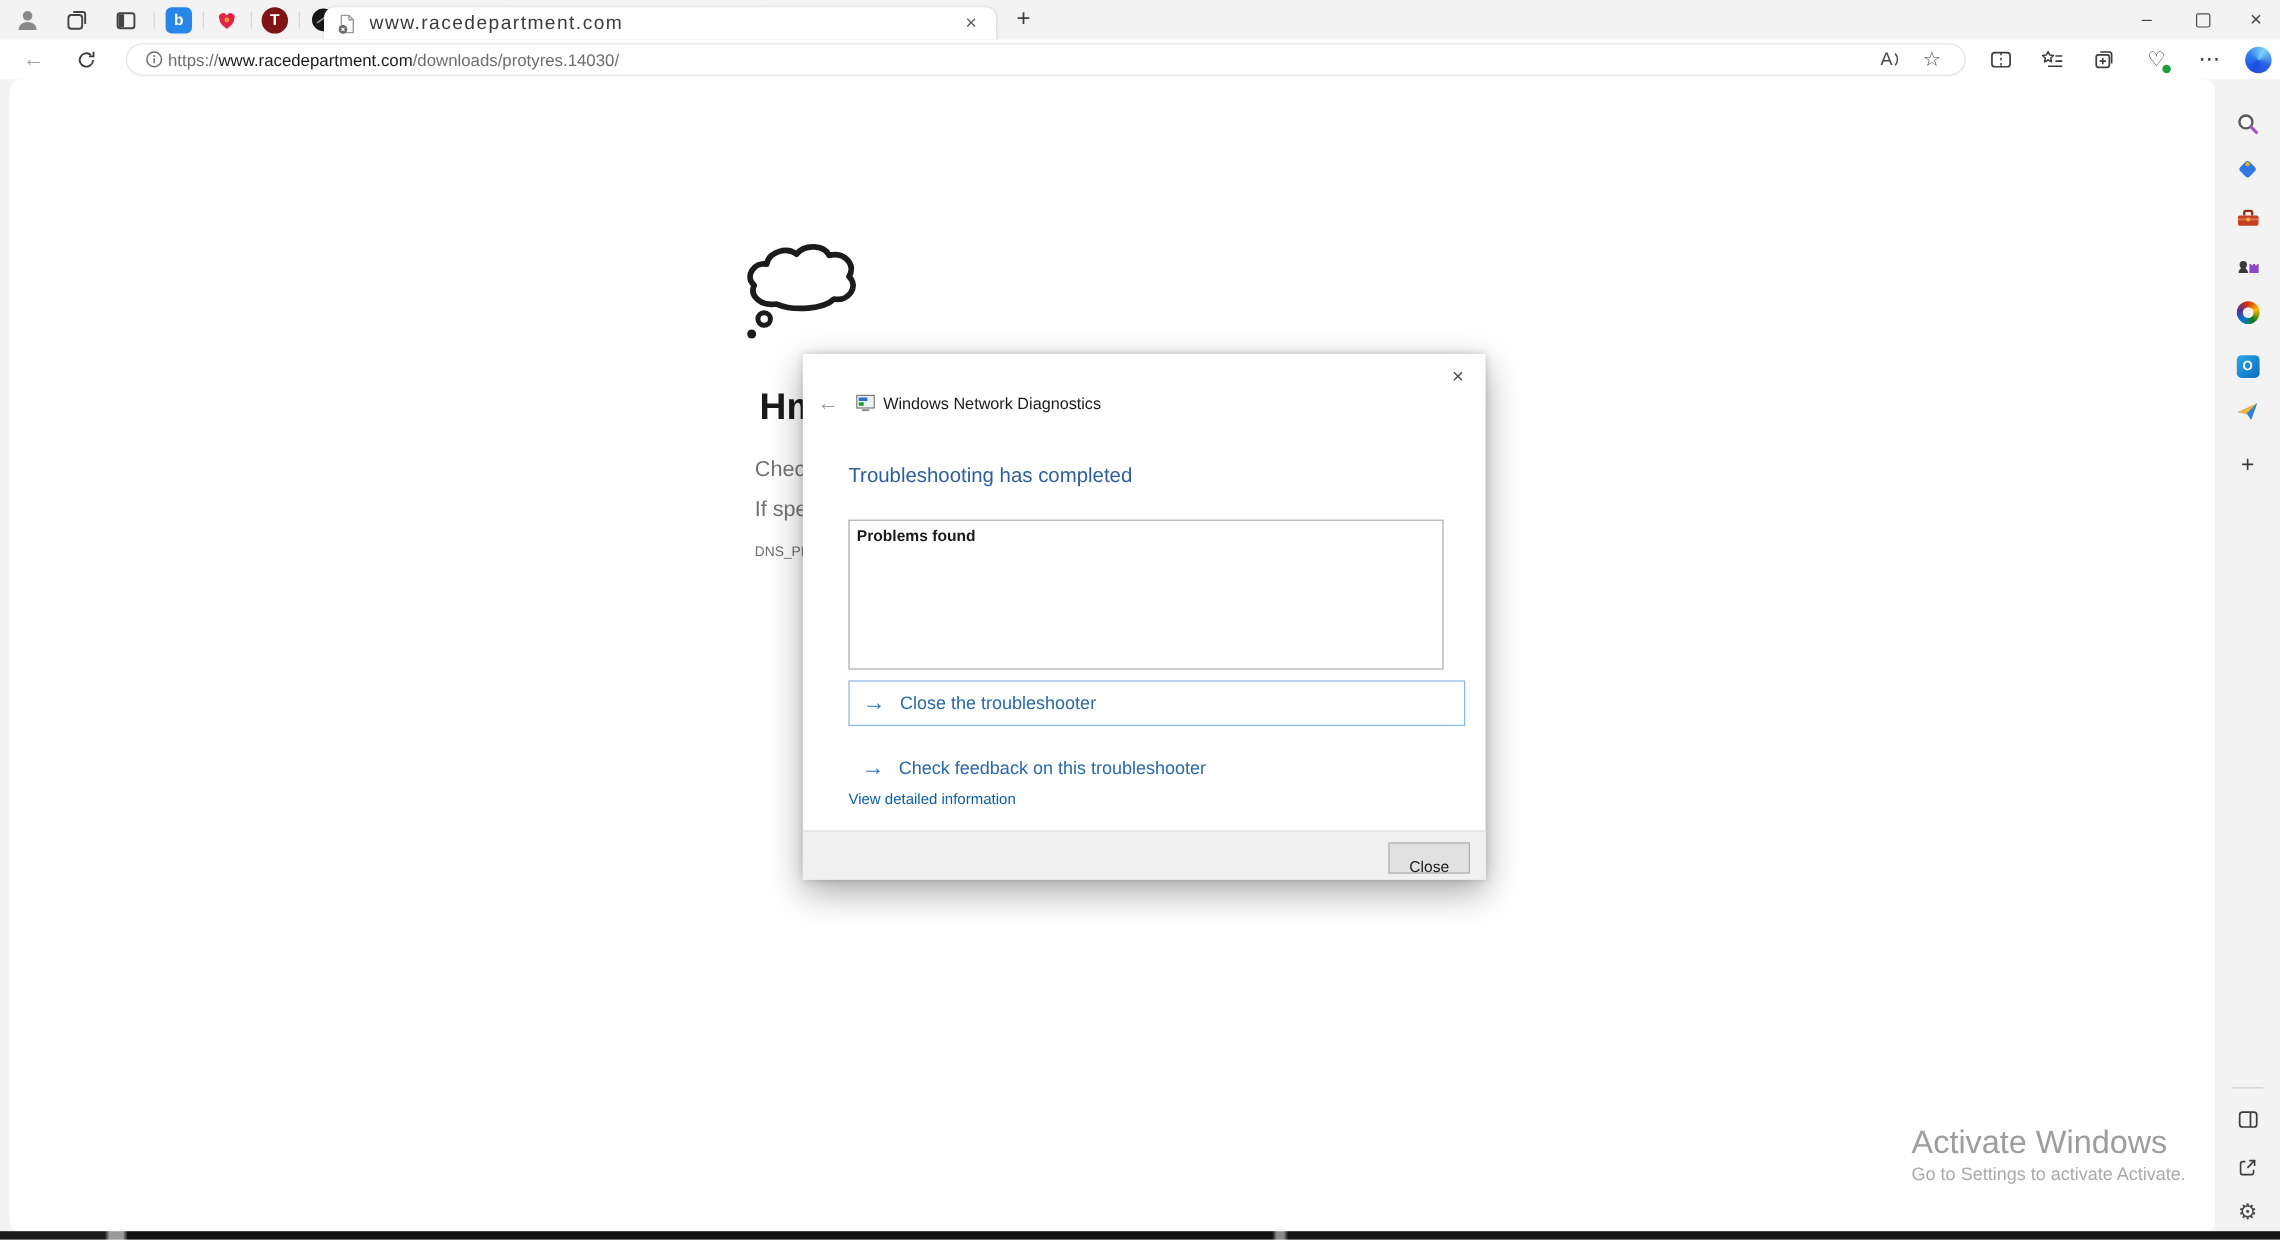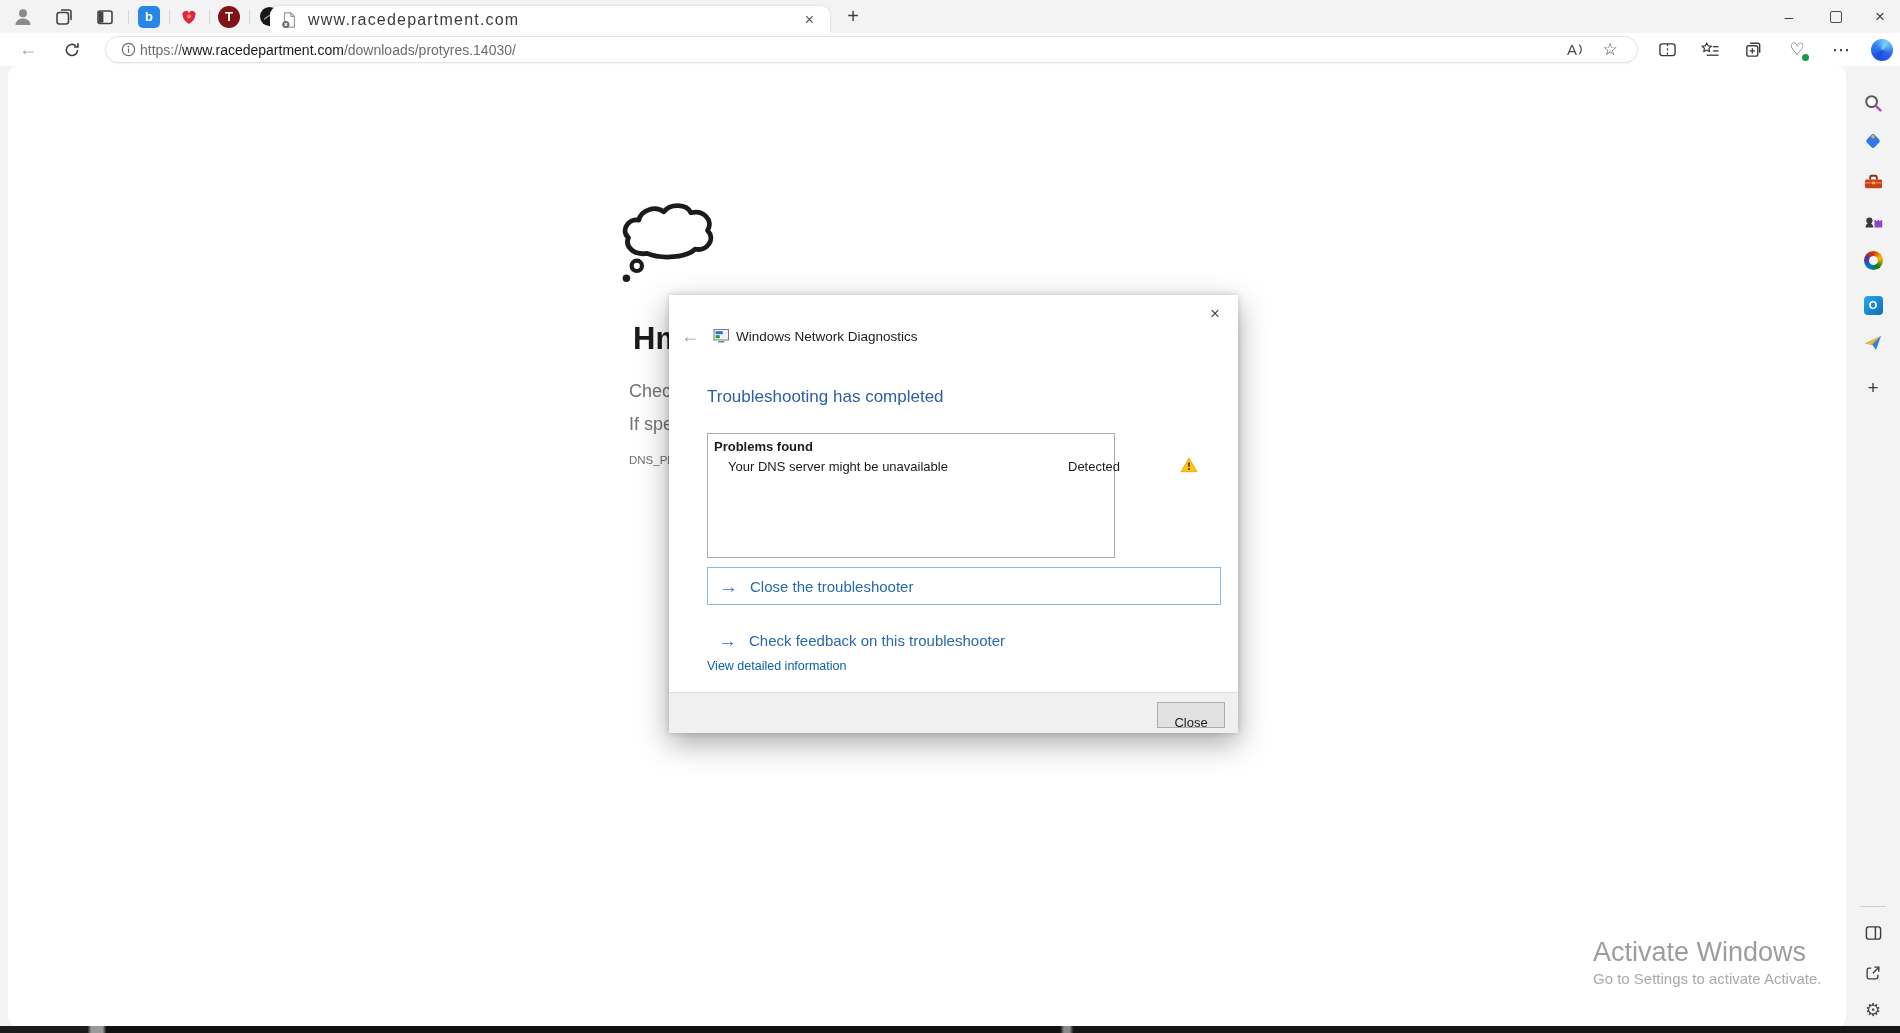--- a/index.html
+++ b/index.html
@@ -54,21 +54,21 @@
 
   
   .dialog{position:absolute;left:669px;top:295px;width:569px;height:438px;background:#ffffff;z-index:20;
           box-shadow:0 10px 28px rgba(0,0,0,.35),0 0 6px rgba(0,0,0,.18);}
   .dlg-close{position:absolute;right:14px;top:8px;background:transparent;border:none;font-size:17px;
              color:#4d4d4d;cursor:pointer;line-height:1;padding:2px 4px;}
   .dlg-header{position:absolute;left:12px;top:32px;display:flex;align-items:center;}
   .dlg-back{background:transparent;border:none;color:#9c9c9c;font-size:18px;cursor:pointer;line-height:1;padding:0 6px 0 0;}
   .dlg-title{font-size:13.5px;color:#1b1b1b;margin-left:6px;}
   .dlg-heading{position:absolute;left:38px;top:92px;font-size:17px;font-weight:normal;color:#2b5fa1;margin:0;}
-  .problems-box{position:absolute;left:38px;top:138px;width:408px;height:125px;border:1px solid #ababab;
+  .problems-box{position:absolute;left:38px;top:138px;width:496px;height:125px;border:1px solid #ababab;
                 background:#fff;box-sizing:border-box;}
   .pb-header{font-size:13px;font-weight:bold;color:#1b1b1b;padding:5px 6px 2px 6px;}
   .pb-row{position:relative;height:20px;}
   .pb-name{position:absolute;left:20px;top:3px;font-size:13px;color:#1b1b1b;white-space:nowrap;}
   .pb-status{position:absolute;left:360px;top:3px;font-size:13px;color:#1b1b1b;}
   .pb-warn{position:absolute;left:472px;top:1px;}
   .action{position:absolute;left:38px;width:514px;display:flex;align-items:center;cursor:pointer;
           background:transparent;border:none;padding:0 0 0 11px;box-sizing:border-box;text-align:left;}
   .action .arr{color:#2b74c9;font-size:19px;margin-right:12px;line-height:1;}
   .action .lbl{color:#2769aa;font-size:15px;}
@@ -254,29 +254,20 @@
       <rect x="2.6" y="7.2" width="4.2" height="3" fill="#1fa037"></rect>
       <rect x="5.2" y="13" width="6.2" height="1.6" fill="#8a8a8a"></rect>
     </svg>
     <span class="dlg-title">Windows Network Diagnostics</span>
   </div>
 
   <h2 class="dlg-heading">Troubleshooting has completed</h2>
 
   <div class="problems-box">
     <div class="pb-header">Problems found</div>
-    <div class="pb-row">
-      <span class="pb-name">Your DNS server might be unavailable</span>
-      <span class="pb-status">Detected</span>
-      <svg class="pb-warn" width="18" height="16" viewBox="0 0 20 18">
-        <path d="M10 1.2 L19 16.6 H1 Z" fill="#ffc60a" stroke="#d89a00" stroke-width="0.8" stroke-linejoin="round"></path>
-        <rect x="9.1" y="6" width="1.8" height="5.2" rx="0.9" fill="#3a2b00"></rect>
-        <circle cx="10" cy="13.6" r="1.1" fill="#3a2b00"></circle>
-      </svg>
-    </div>
   </div>
 
   <button class="action primary">
     <span class="arr">→</span>
     <span class="lbl">Close the troubleshooter</span>
   </button>
 
   <button class="action secondary">
     <span class="arr">→</span>
     <span class="lbl">Check feedback on this troubleshooter</span>

